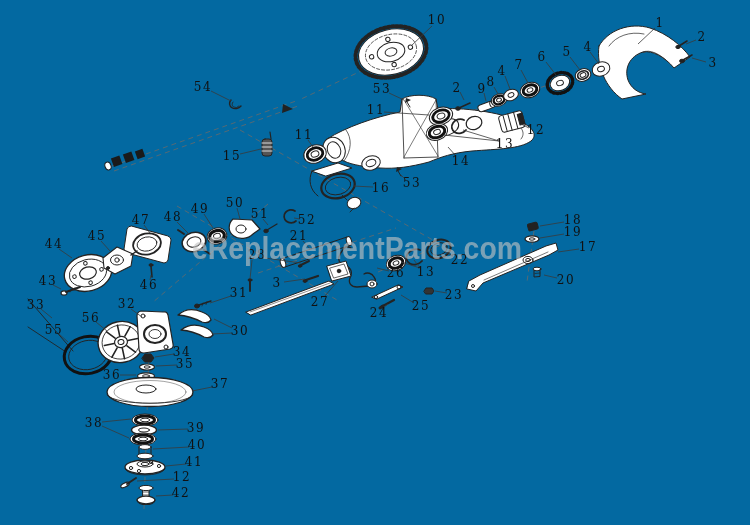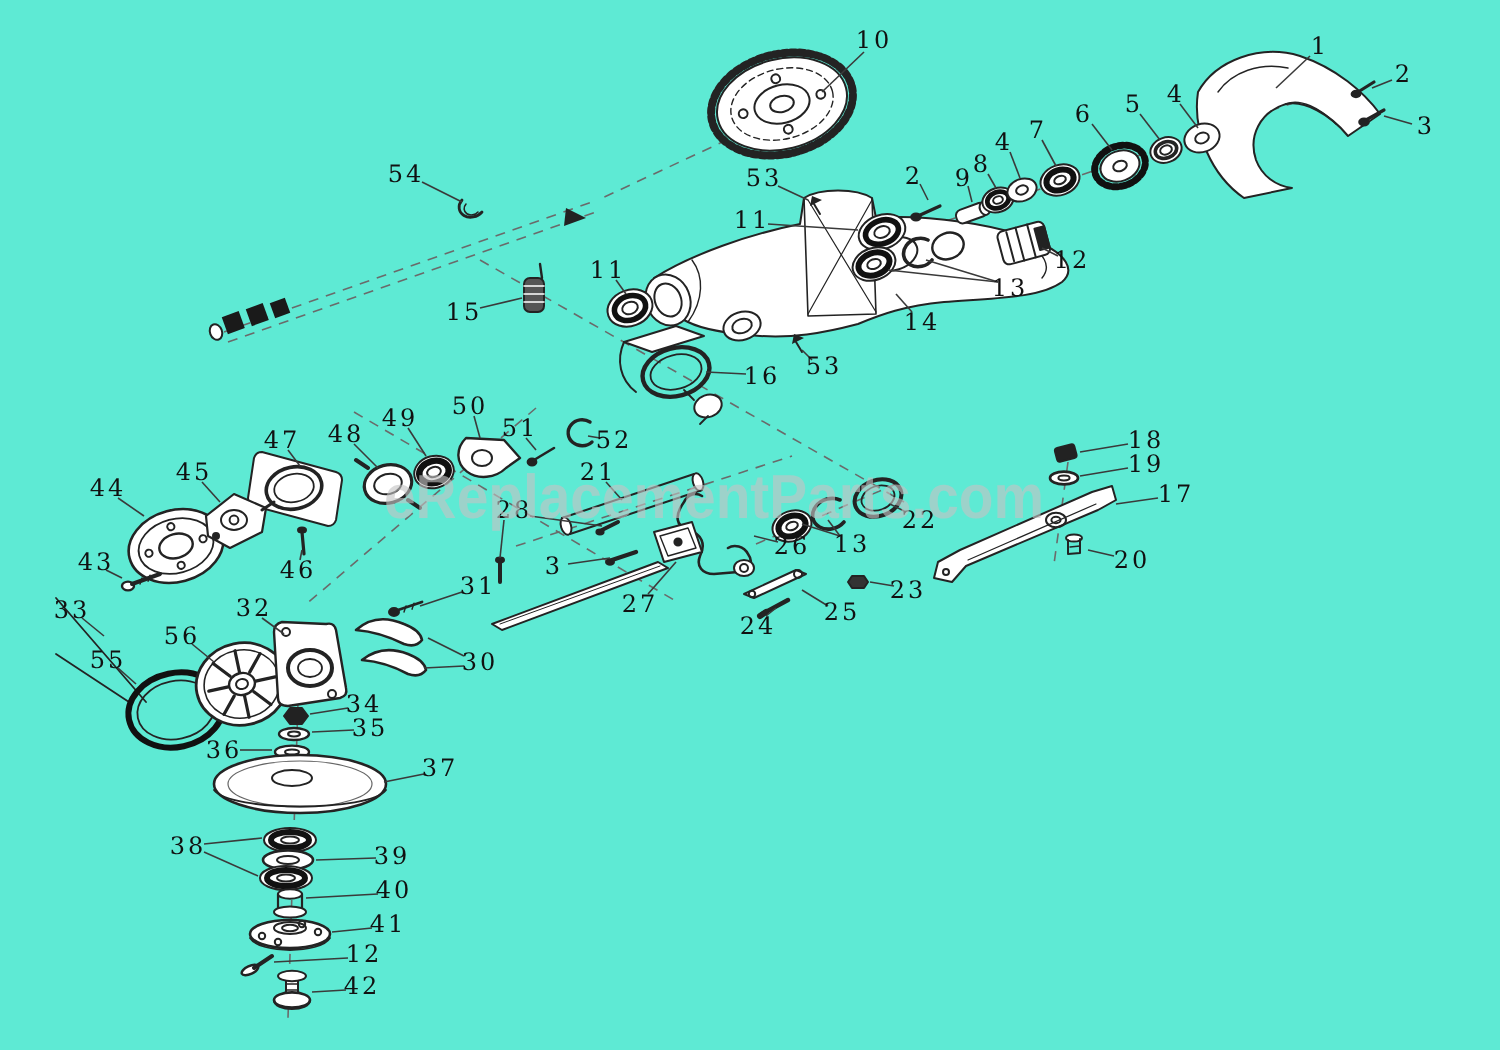--- a/index.html
+++ b/index.html
@@ -1,16 +1,16 @@
 <!DOCTYPE html>
 <html><head>
 <meta charset="utf-8">
 <style>
   html,body{margin:0;padding:0;background:#fff;}
-  .stage{position:relative;width:750px;height:525px;background:#5eead4;overflow:hidden;
+  .stage{position:relative;width:750px;height:525px;background:#0369a1;overflow:hidden;
          font-family:"DejaVu Serif", serif;}
   svg{display:block}
   .art{stroke:#232323;stroke-width:1;fill:none;stroke-linecap:round;stroke-linejoin:round;}
   .dash{stroke:#6a6a6a;stroke-width:.8;stroke-dasharray:5,4;fill:none;}
   .leader{stroke:#3a3a3a;stroke-width:.8;}
   .callout{font-family:"DejaVu Serif",serif;font-size:12px;fill:#111;
            letter-spacing:1.5px;text-anchor:middle;}
   .wm{font-family:"Liberation Sans",sans-serif;font-weight:bold;}
 </style>
 </head>

